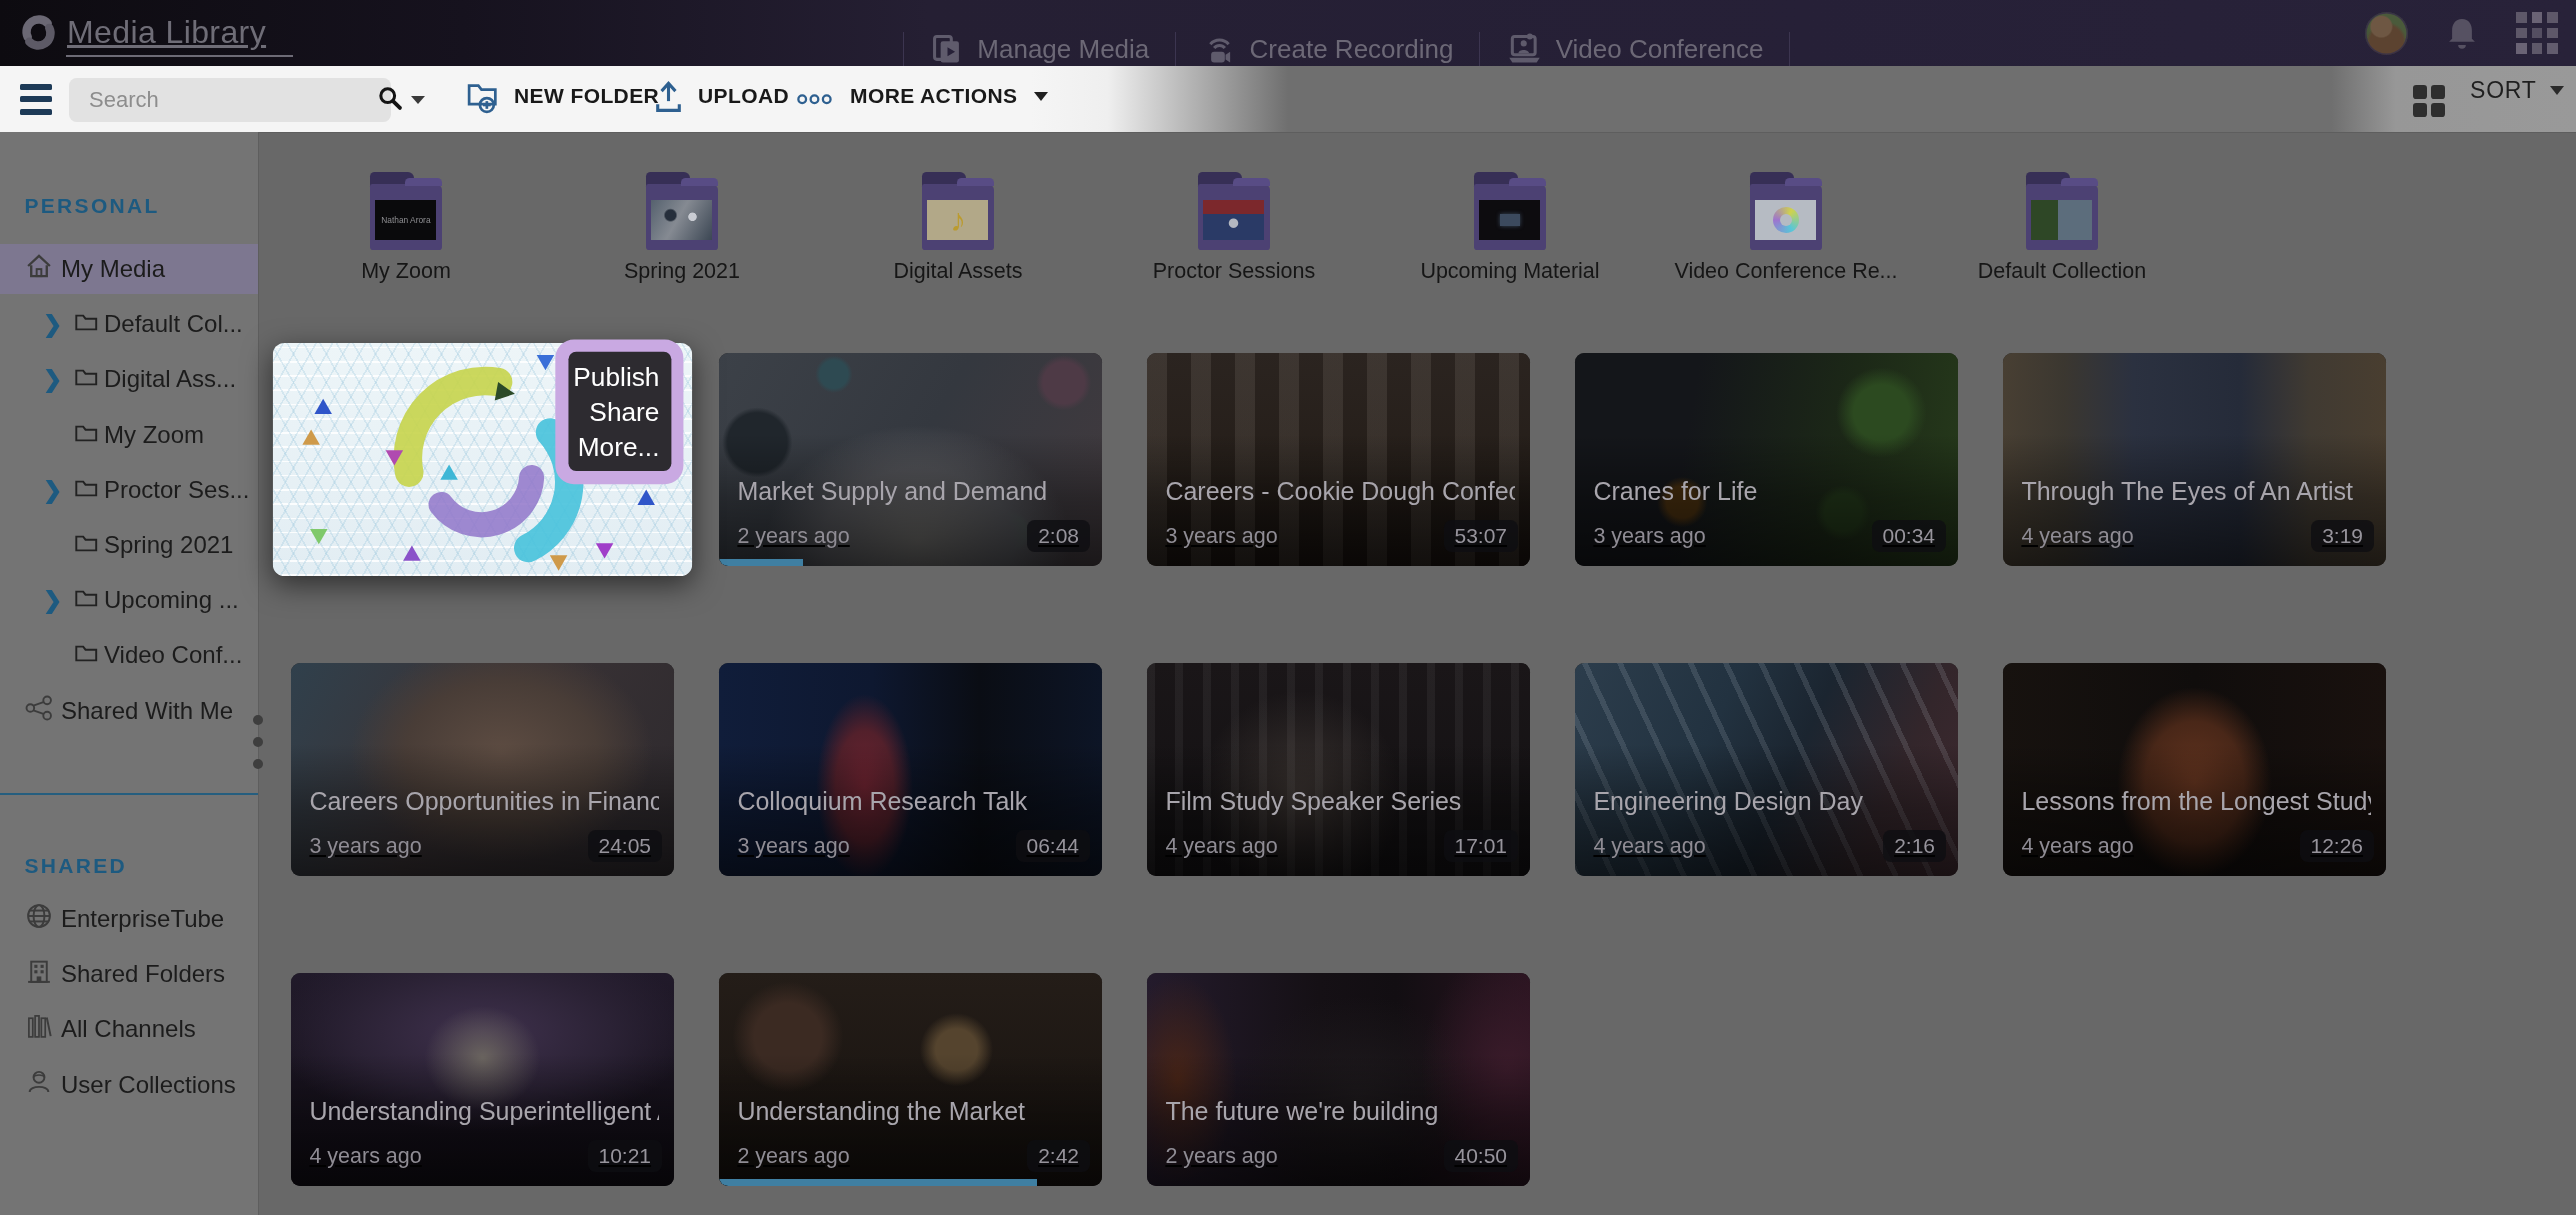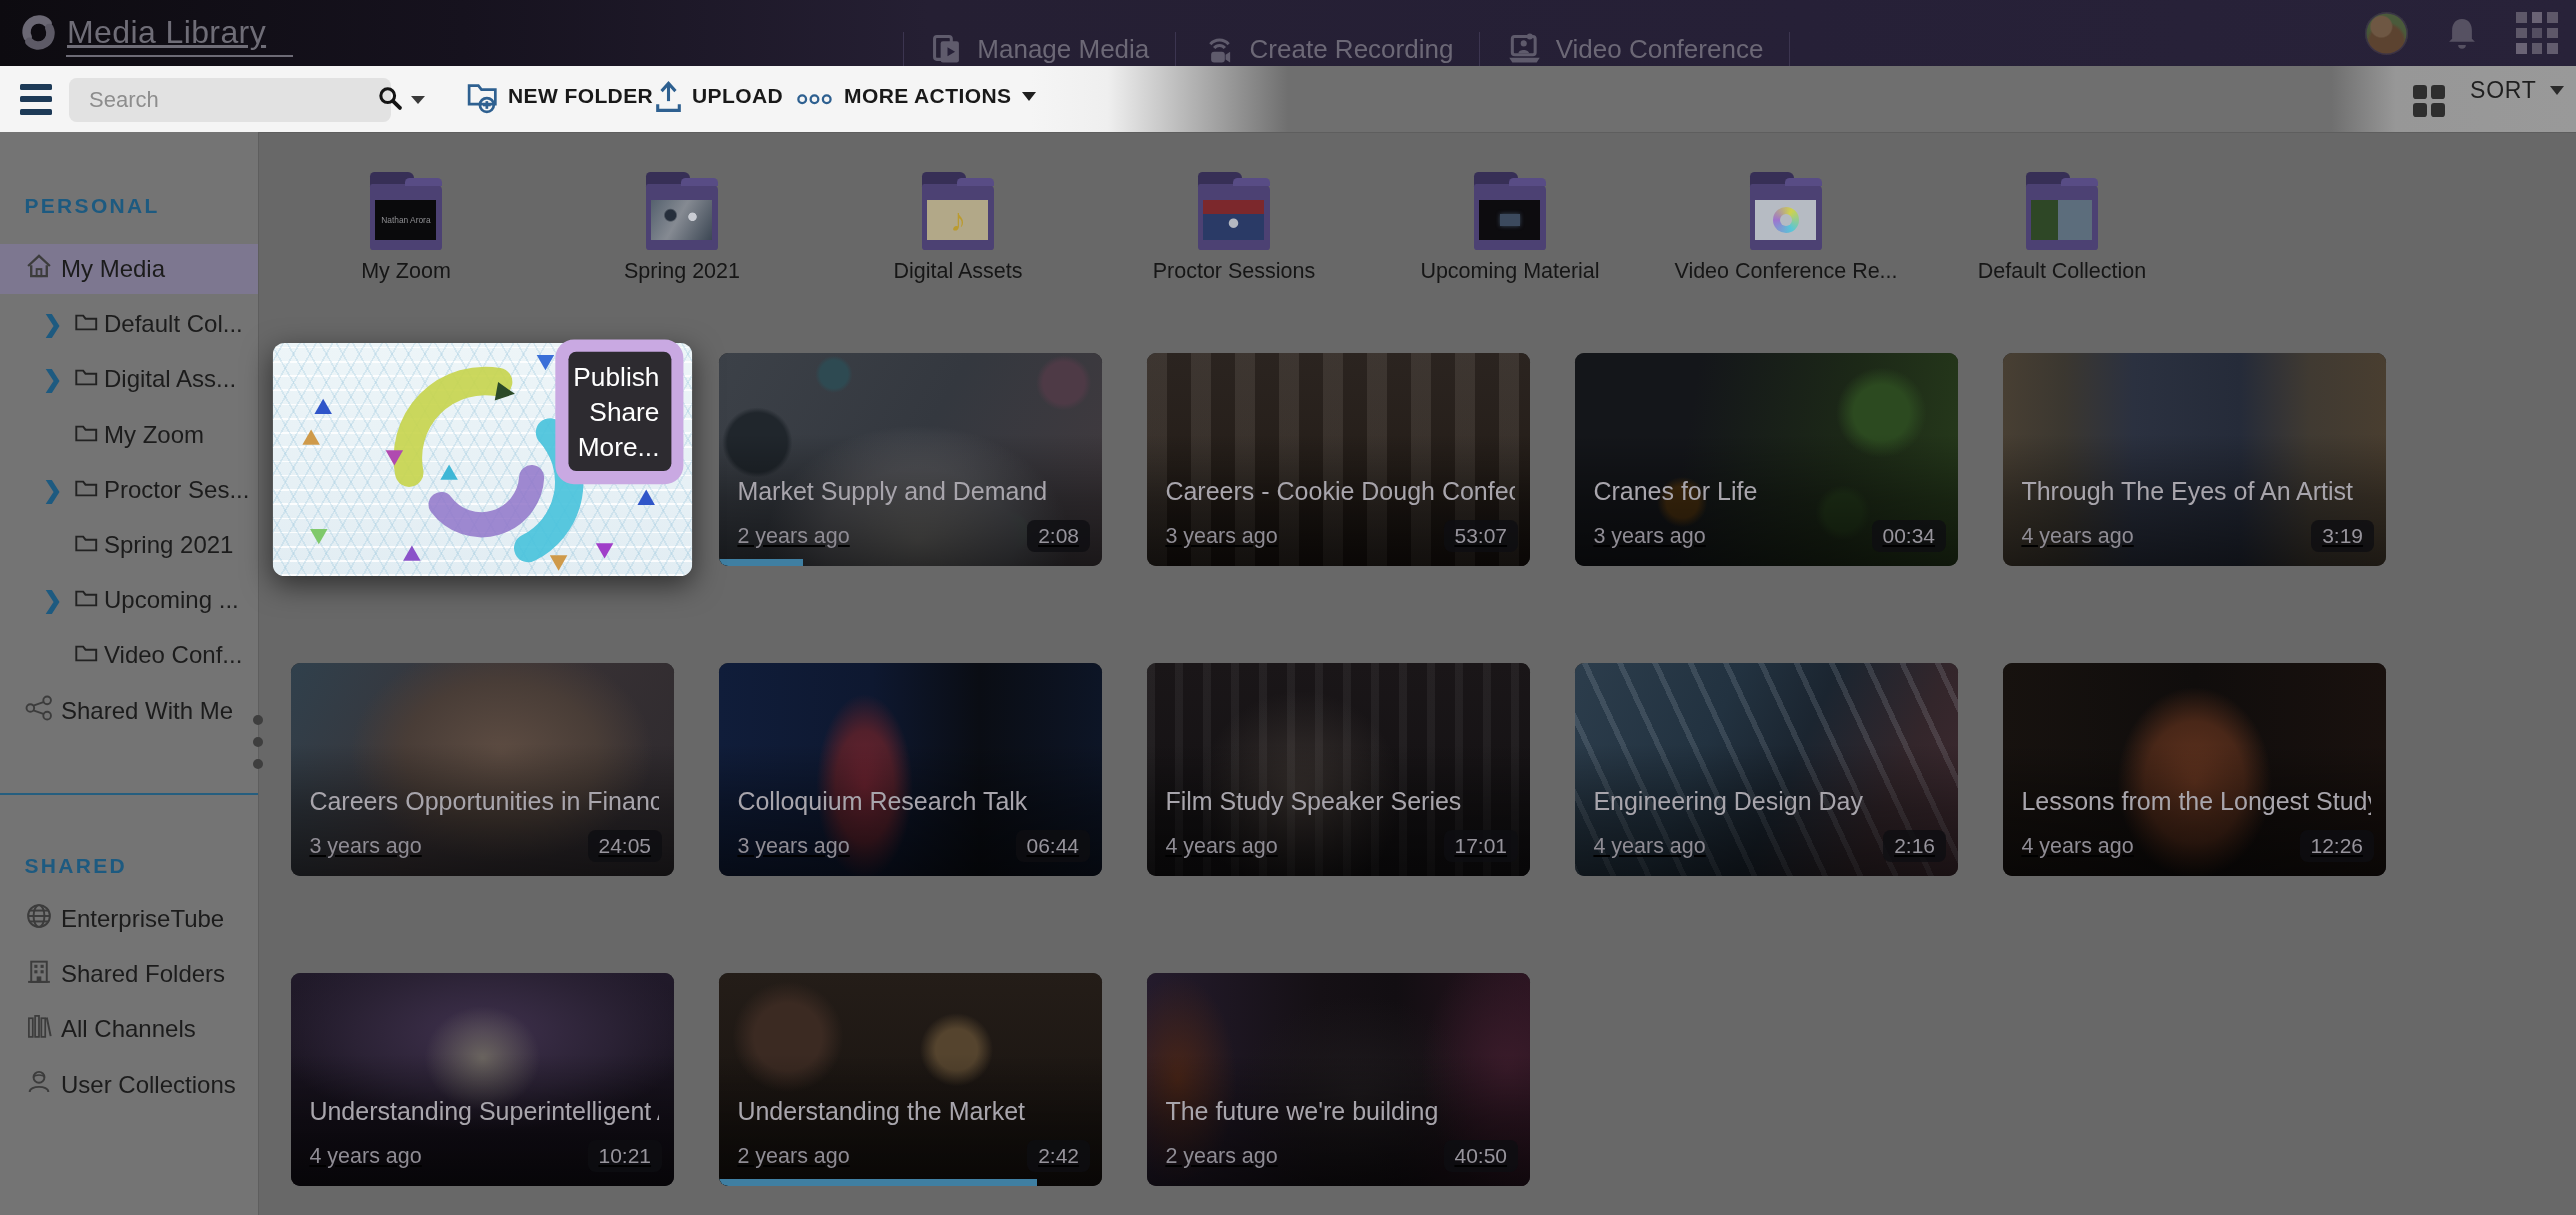--- a/index.html
+++ b/index.html
@@ -31,21 +31,21 @@
   
   .toolbar{position:absolute;left:0;top:66px;width:2576px;height:66px;
     background:linear-gradient(90deg,#f5f5f5 0%,#f5f5f5 40%,#efefef 43%,#6f6f6f 50%,#6f6f6f 90.5%,#979797 93%,#999 100%);
     border-bottom:0.8px solid #5e5e5e;}
   .hamburger{position:absolute;left:20px;top:17.6px;width:32px;height:31px;display:flex;flex-direction:column;justify-content:space-between;cursor:pointer;}
   .hamburger i{display:block;height:6.1px;background:#1d3a57;border-radius:1.5px;}
   .searchbox{position:absolute;left:69px;top:11.5px;width:322px;height:44px;background:#e2e2e2;border-radius:7.7px;display:flex;align-items:center;}
   .searchbox input{flex:1;border:none;background:transparent;outline:none;font-size:22px;color:#333;padding:0 0 0 20px;font-family:"Liberation Sans",sans-serif;}
   .searchbox input::placeholder{color:#8d8d8d;}
   .search-caret{width:0;height:0;border-left:7px solid transparent;border-right:7px solid transparent;border-top:8.4px solid #3a3a3a;margin:0 14px 0 7.7px;}
-  .tbtn{position:absolute;top:0;height:60px;display:flex;align-items:center;gap:8px;cursor:pointer;color:#191919;font-size:21px;font-weight:700;letter-spacing:0.4px;text-align:center;}
+  .tbtn{position:absolute;top:0;height:60px;display:flex;align-items:center;gap:14px;cursor:pointer;color:#191919;font-size:21px;font-weight:700;letter-spacing:0.4px;text-align:center;}
   .tbtn svg{display:block;}
   .btn-newfolder{left:466px;} .btn-upload{left:653px;} .btn-moreactions{left:796px;}
   .caret-down{width:0;height:0;border-left:7.7px solid transparent;border-right:7.7px solid transparent;border-top:9.2px solid #1f1f1f;margin-left:3.1px;}
   .gridview{position:absolute;left:2413px;top:19px;display:grid;grid-template-columns:14px 14px;grid-template-rows:14px 14px;gap:3.8px;cursor:pointer;}
   .gridview span{background:#2e2e2e;border-radius:3.1px;}
   .sortbtn{position:absolute;left:2470px;top:0;height:48px;display:flex;align-items:center;gap:10.7px;font-size:23px;color:#1f1f1f;cursor:pointer;letter-spacing:0.8px;}
   .sortbtn .caret-down{border-top-color:#2a2a2a;}
 
   
   .sidebar{position:absolute;left:0;top:132px;width:258px;height:1084px;background:#747474;border-right:1.5px solid #5e5e5e;}

